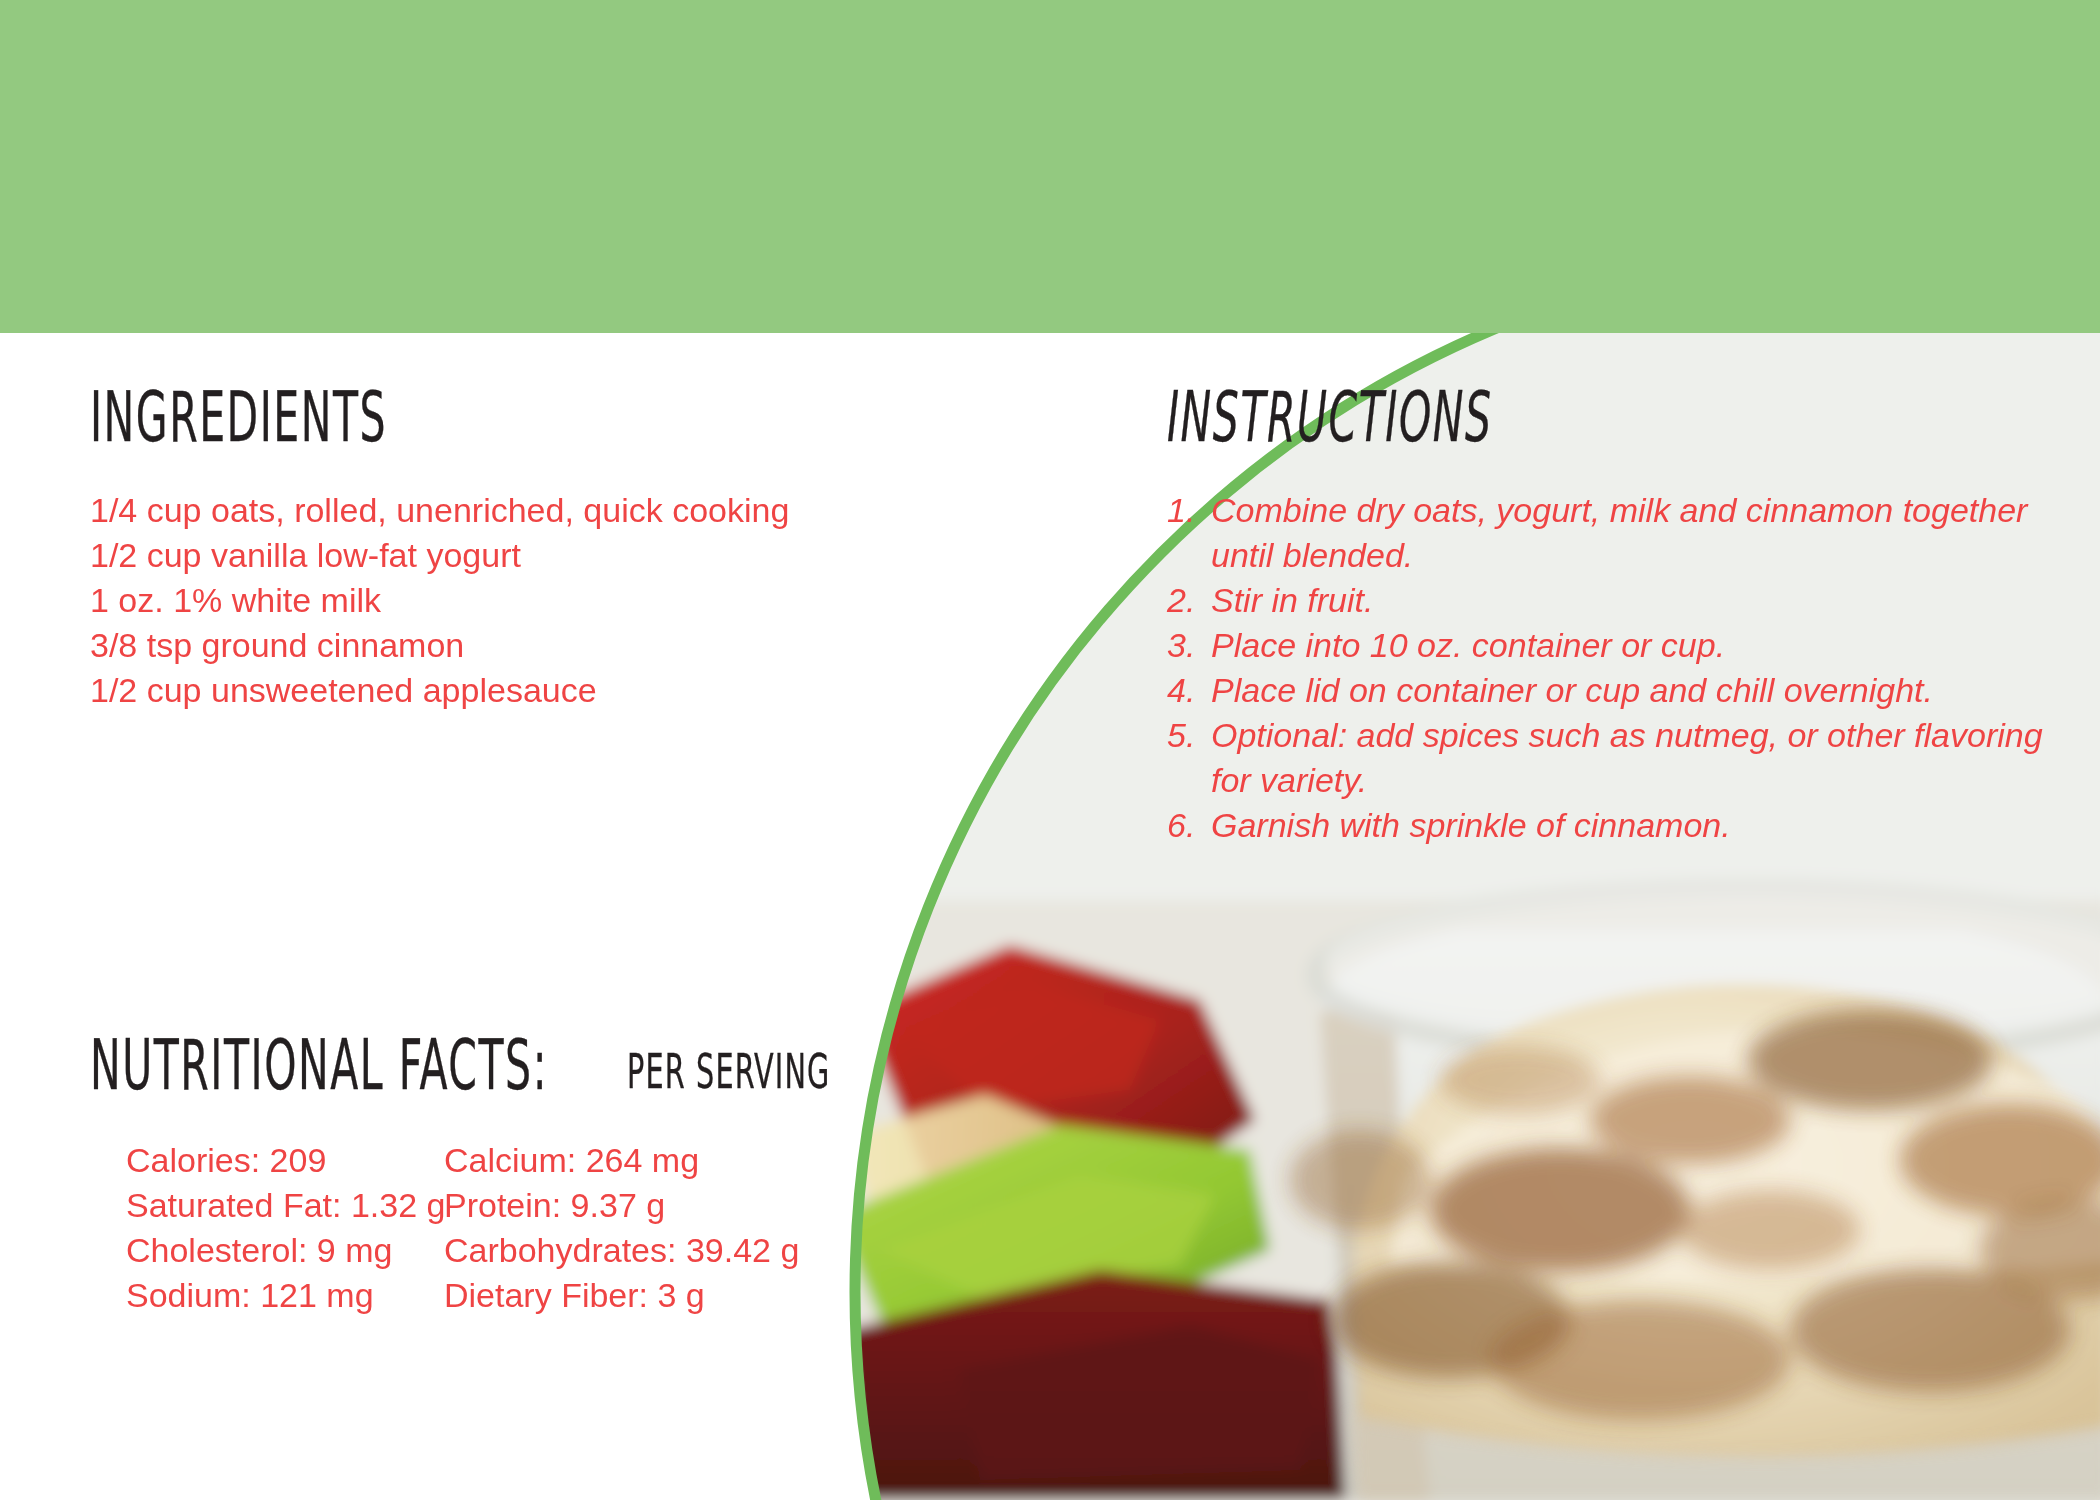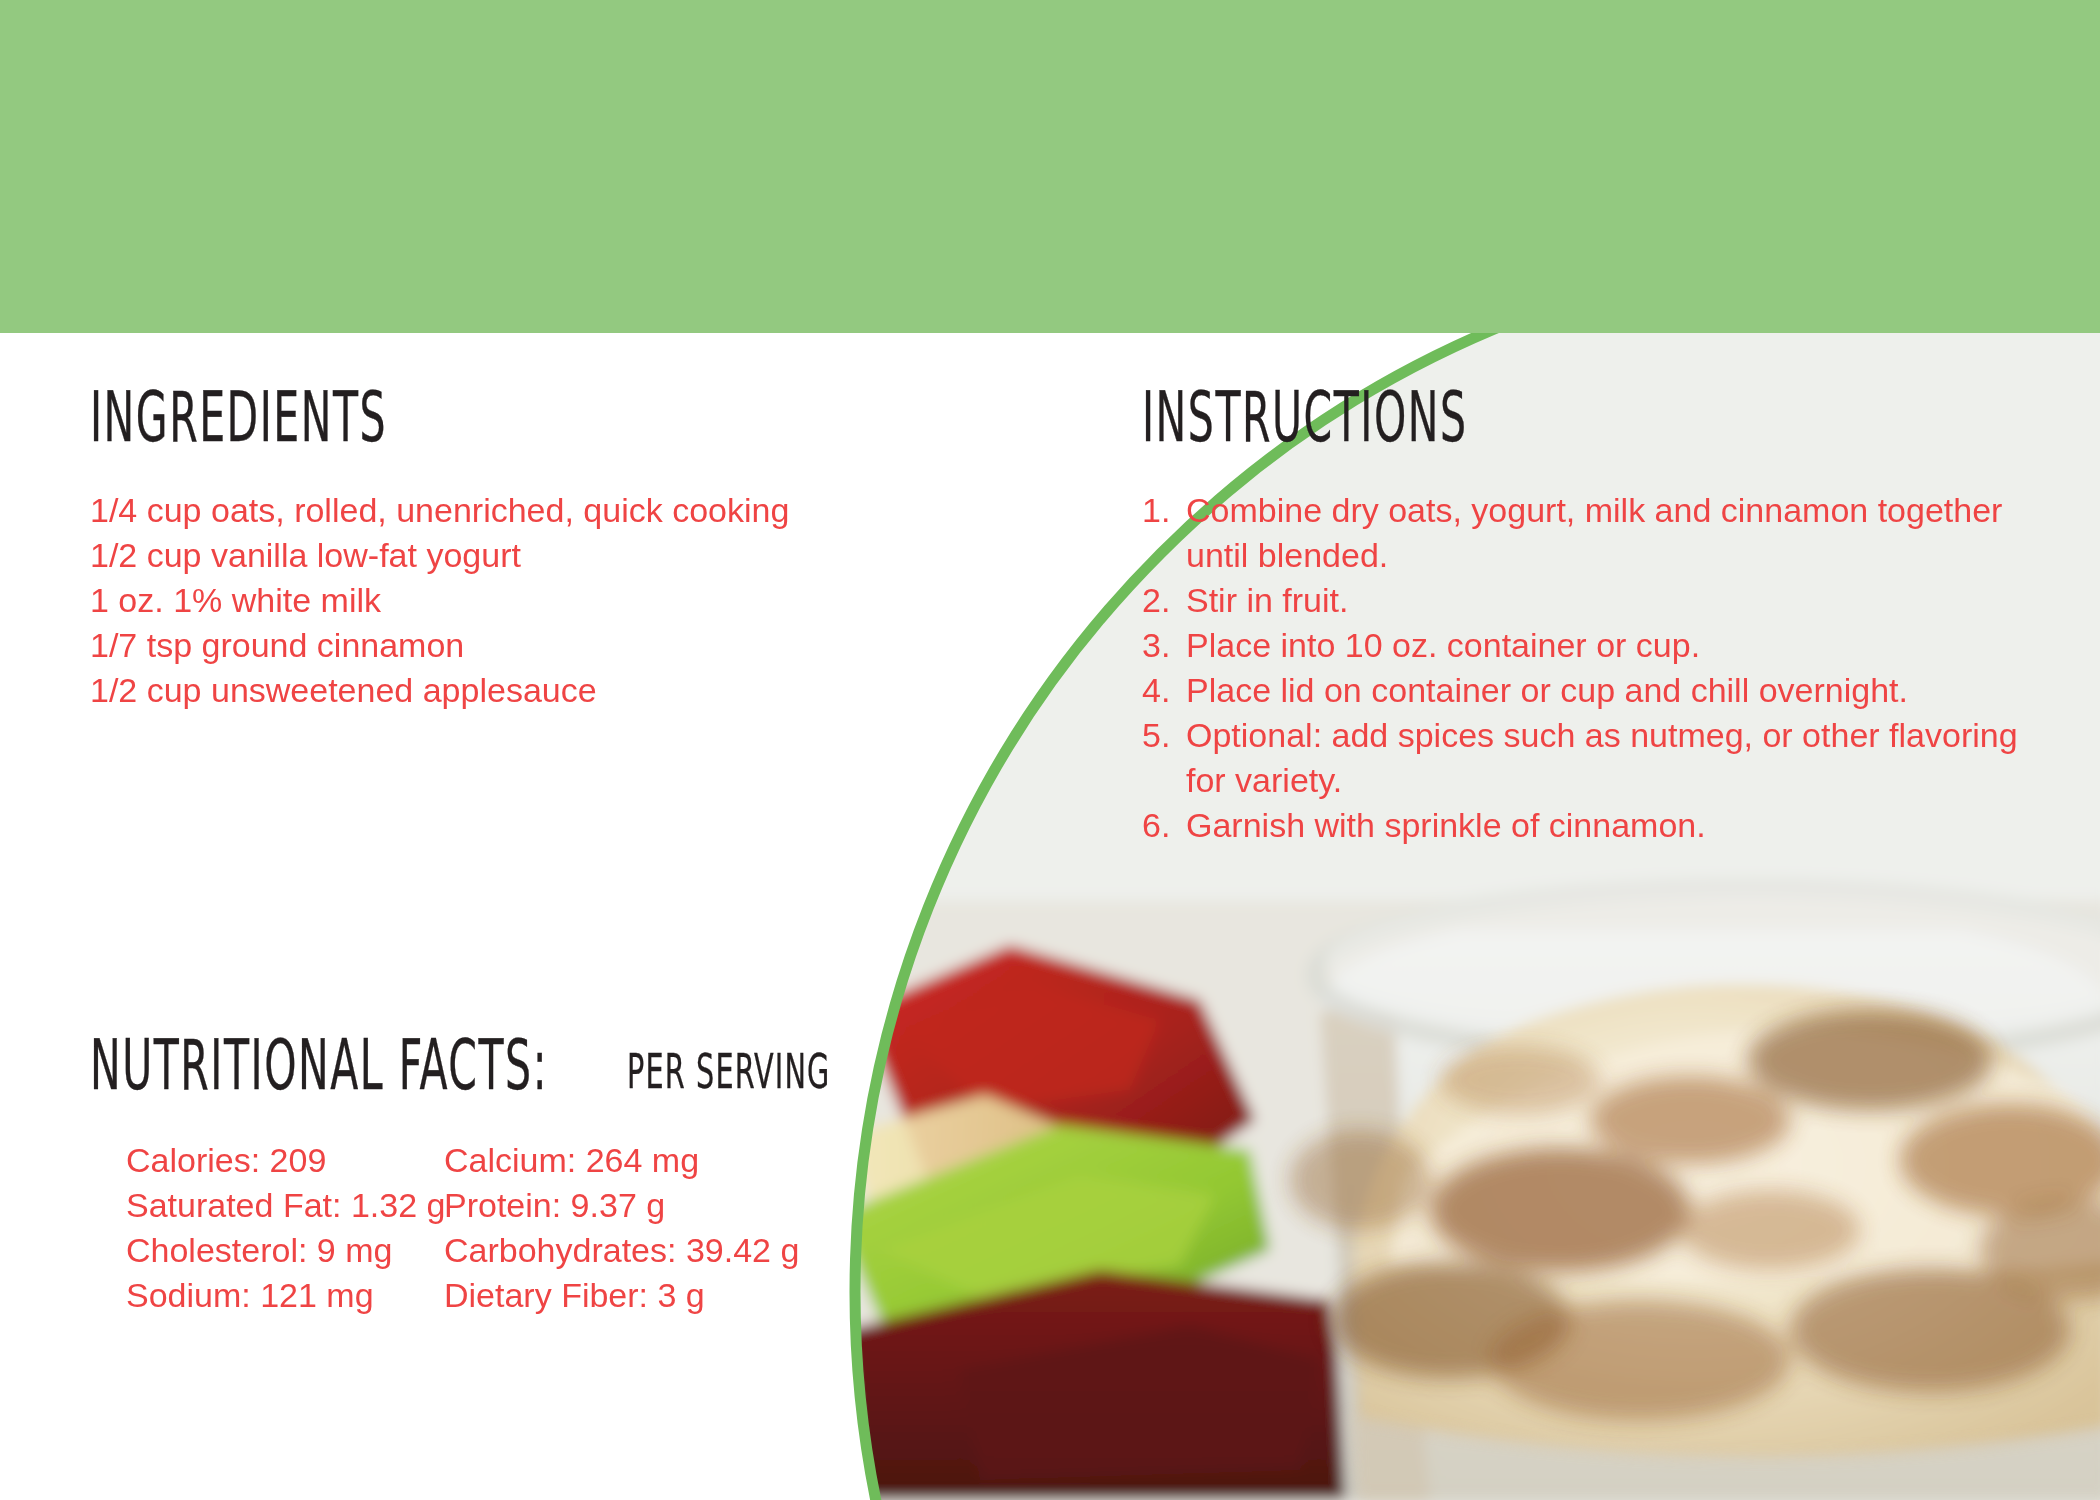--- a/index.html
+++ b/index.html
@@ -92,24 +92,25 @@
   #ingredients-list {
     margin: 0;
     padding: 0;
     list-style: none;
     margin-top: 36px;
   }
   #ingredients-list li { white-space: nowrap; }
 
   #instructions-block {
     position: absolute;
-    left: 1142px;
+    left: 1167px;
     top: 382px;
     width: 920px;
     z-index: 3;
+    font-style: italic;
   }
   #instructions-list {
     margin: 0;
     padding: 0;
     margin-top: 36px;
     list-style: none;
   }
   #instructions-list li {
     display: flex;
     align-items: flex-start;
@@ -263,21 +264,21 @@
 <div id="header-band"></div>
 <div id="recipe-title">APPLE PIE OVERNIGHT OATS</div>
 <div id="recipe-subtitle">Makes 1 serving</div>
 
 <div id="ingredients-block">
   <div class="section-heading">INGREDIENTS</div>
   <ul id="ingredients-list" class="body-text">
     <li>1/4 cup oats, rolled, unenriched, quick cooking</li>
     <li>1/2 cup vanilla low-fat yogurt</li>
     <li>1 oz. 1% white milk</li>
-    <li>1/7 tsp ground cinnamon</li>
+    <li>3/8 tsp ground cinnamon</li>
     <li>1/2 cup unsweetened applesauce</li>
   </ul>
 </div>
 
 <div id="instructions-block">
   <div class="section-heading">INSTRUCTIONS</div>
   <ol id="instructions-list" class="body-text">
     <li>
       <span class="step-num">1.</span>
       <span class="step-text">Combine dry oats, yogurt, milk and cinnamon together until blended.</span>

